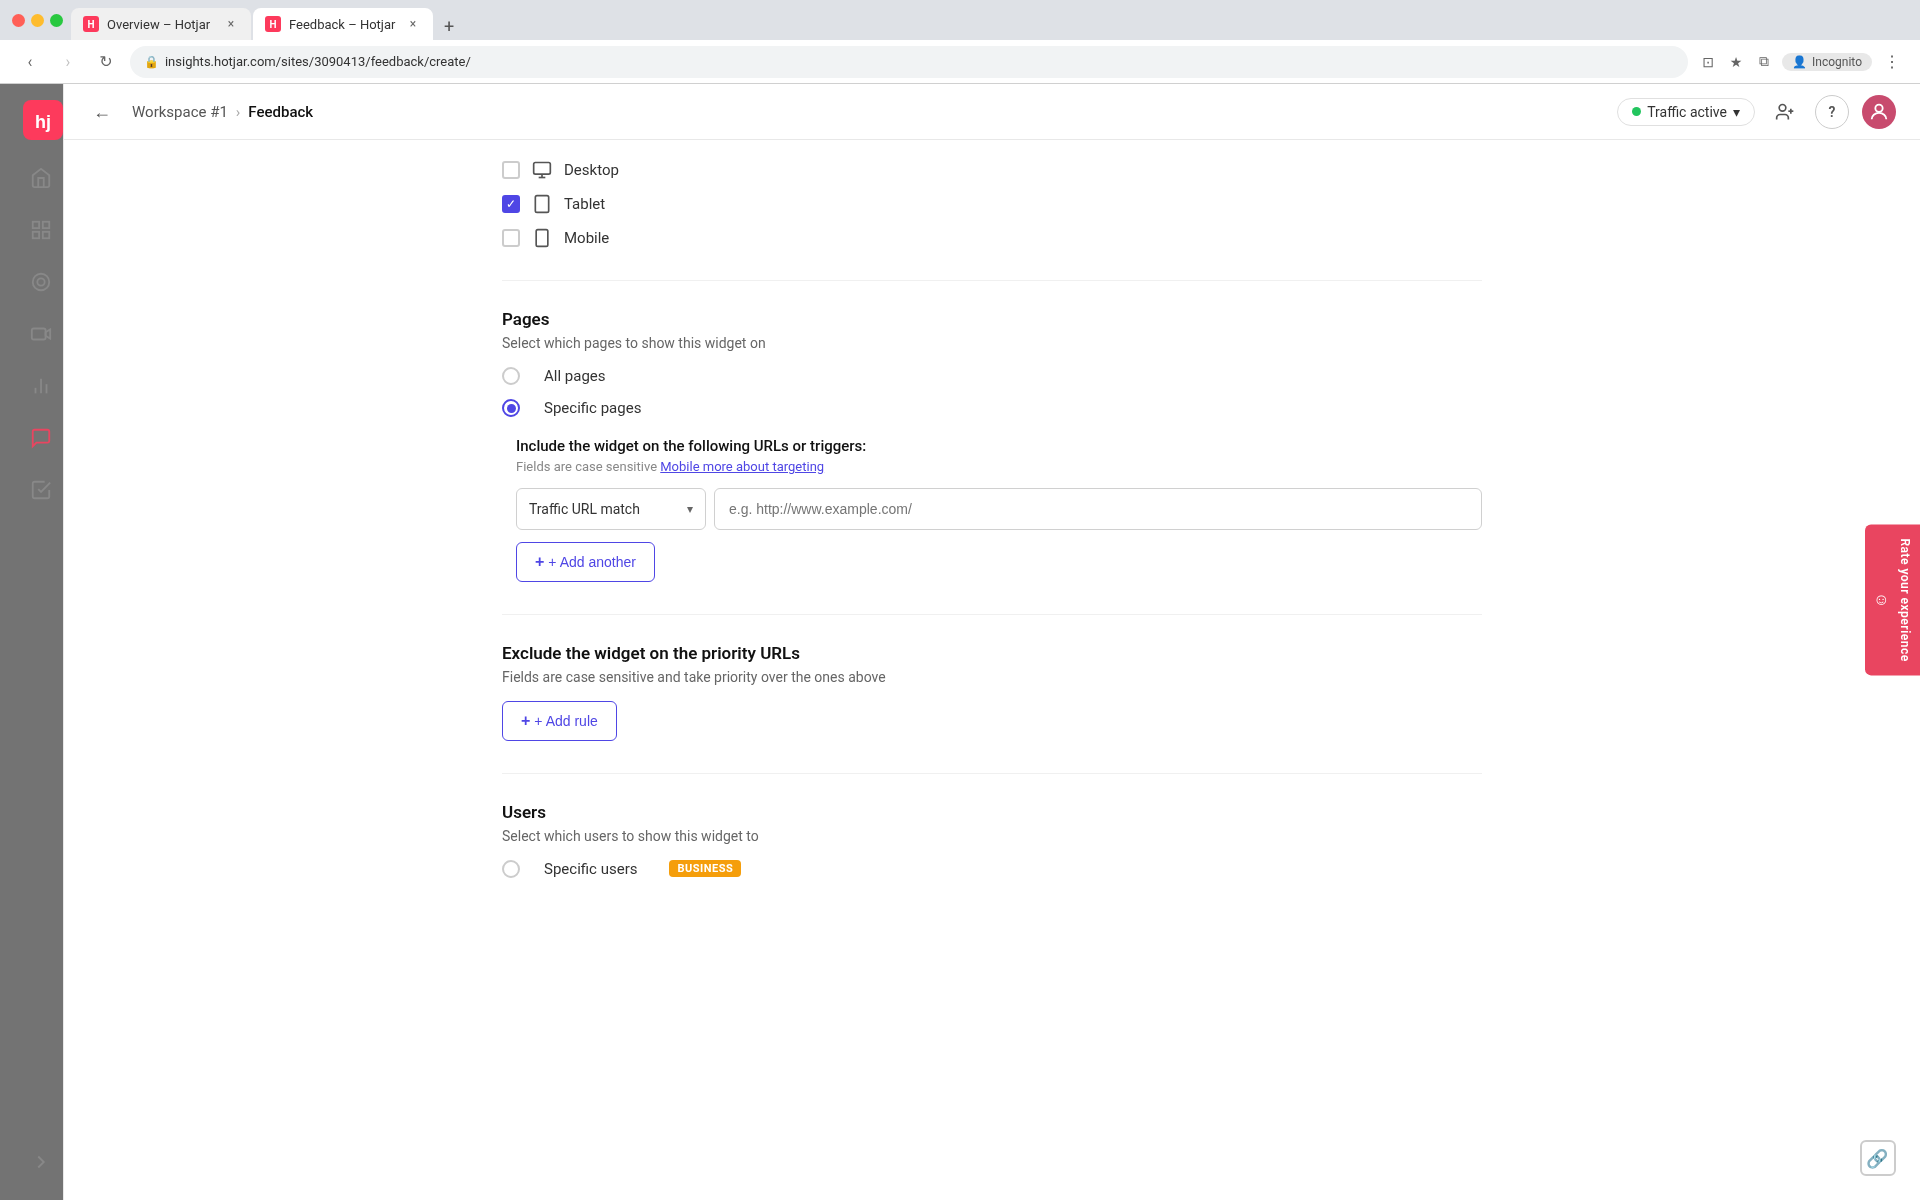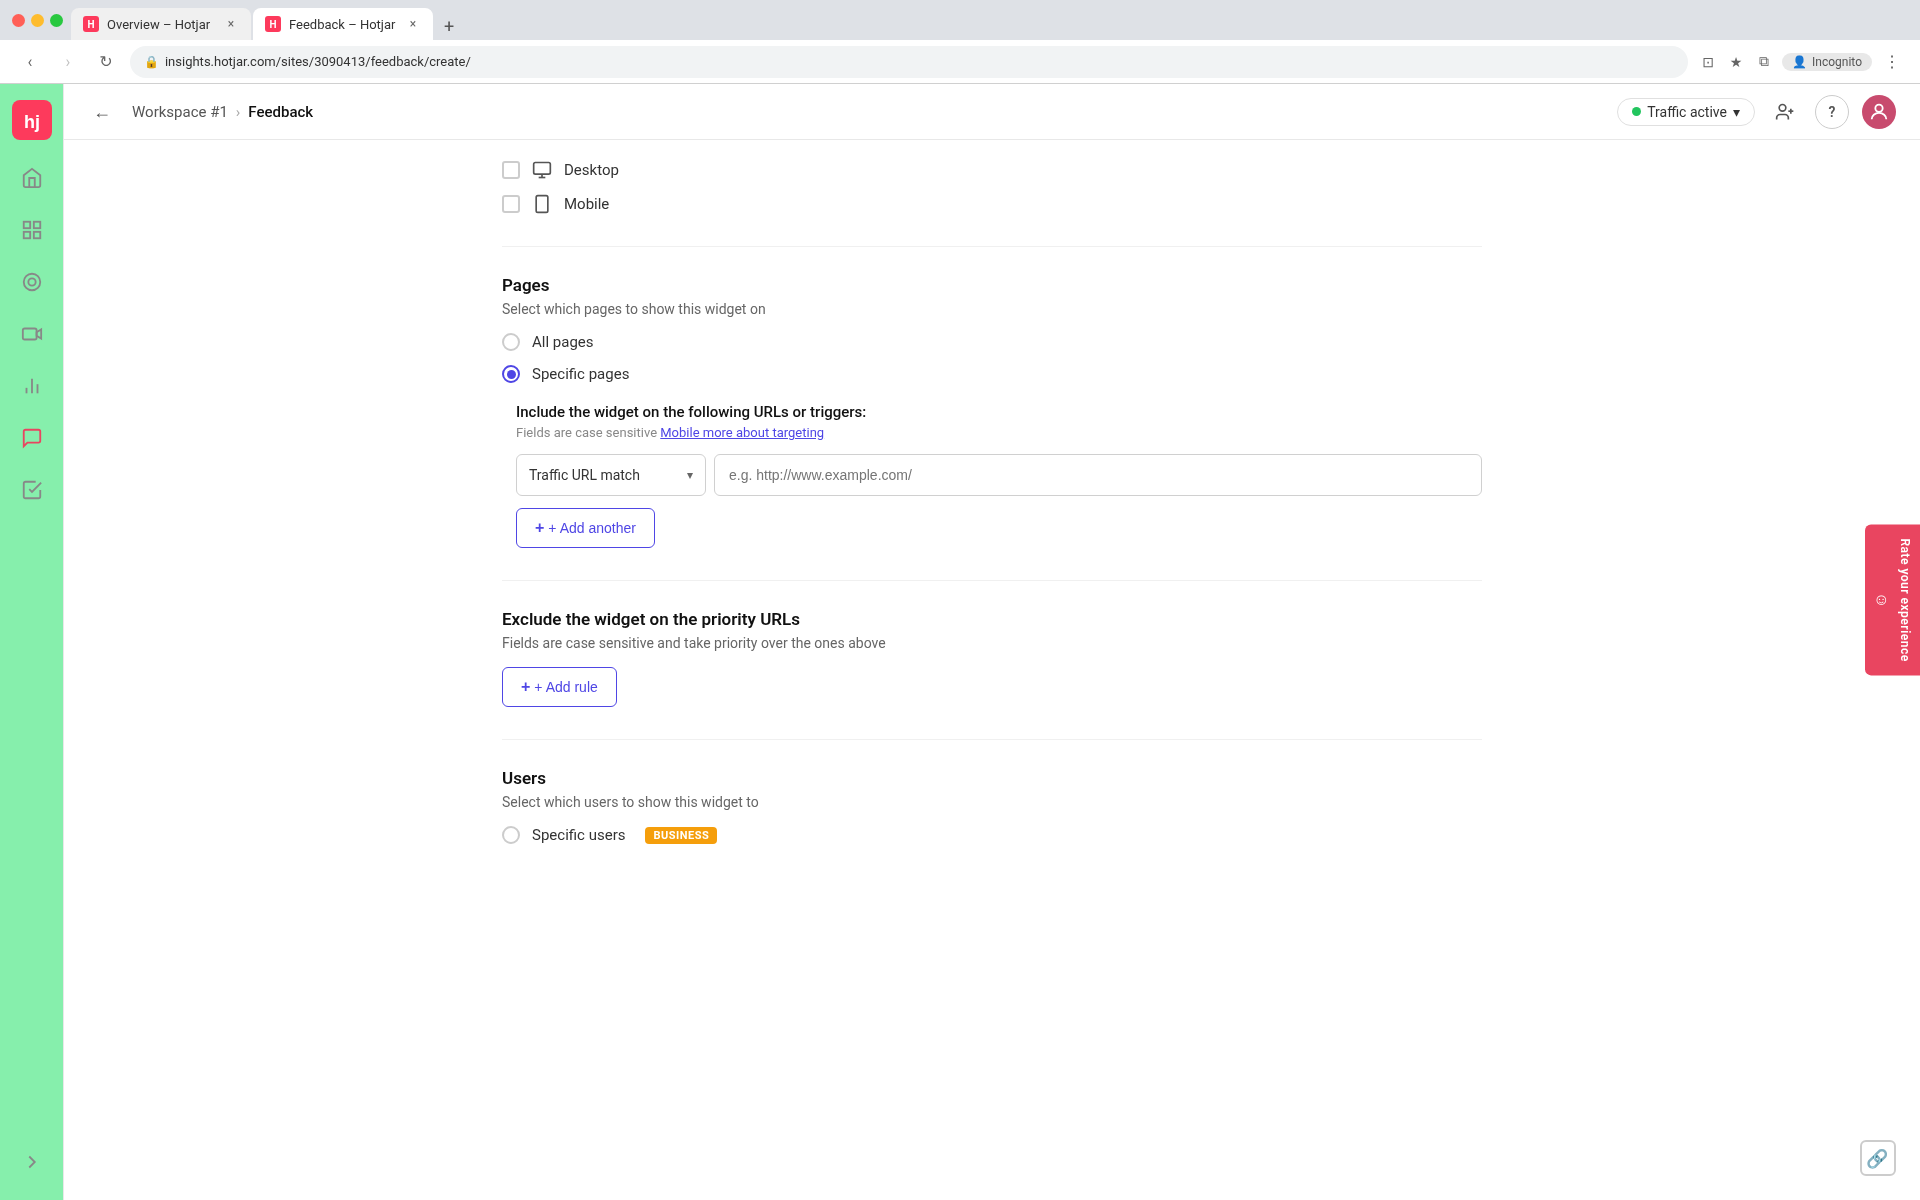--- a/index.html
+++ b/index.html
@@ -27,21 +27,21 @@
     .address-input { flex: 1; background: #f1f3f4; border-radius: 20px; height: 32px; display: flex; align-items: center; padding: 0 14px; font-size: 13px; color: #333; }
     .address-icons { display: flex; gap: 8px; align-items: center; color: #666; }
     .addr-icon { width: 20px; height: 20px; display: flex; align-items: center; justify-content: center; font-size: 14px; cursor: pointer; }
     .incognito-label { background: #e8e8e8; border-radius: 12px; padding: 2px 10px; font-size: 12px; color: #555; display: flex; align-items: center; gap: 5px; }
     .more-btn { width: 24px; height: 24px; display: flex; align-items: center; justify-content: center; cursor: pointer; font-size: 16px; color: #555; }
 
     
     .app-container { display: flex; height: calc(1200px - 84px); width: 1920px; background: #fff; }
 
     
-    .sidebar { width: 64px; background: #86efac; border-right: 1px solid #e8e8e8; display: flex; flex-direction: column; align-items: center; padding: 16px 0; gap: 8px; flex-shrink: 0; }
+    .sidebar { width: 64px; background: #737373; border-right: 1px solid #e8e8e8; display: flex; flex-direction: column; align-items: flex-end; padding: 16px 0; gap: 8px; flex-shrink: 0; }
     .sidebar-logo { width: 40px; height: 40px; margin-bottom: 8px; }
     .sidebar-item { width: 44px; height: 44px; display: flex; align-items: center; justify-content: center; border-radius: 8px; cursor: pointer; color: #666; font-size: 20px; }
     .sidebar-item.active { color: #e94560; }
     .sidebar-spacer { flex: 1; }
 
     
     .top-nav { height: 56px; border-bottom: 1px solid #e8e8e8; display: flex; align-items: center; padding: 0 24px; gap: 16px; background: #fff; }
     .back-btn { width: 28px; height: 28px; display: flex; align-items: center; justify-content: center; cursor: pointer; color: #555; font-size: 18px; }
     .breadcrumb { display: flex; align-items: center; gap: 8px; font-size: 15px; justify-content: center; }
     .breadcrumb-item { color: #555; }
@@ -63,21 +63,21 @@
     .section-subtitle { font-size: 14px; color: #666; margin-bottom: 16px; }
 
     
     .device-option { display: flex; align-items: center; gap: 12px; margin-bottom: 14px; cursor: pointer; }
     .device-checkbox { width: 18px; height: 18px; border: 2px solid #ccc; border-radius: 3px; display: flex; align-items: center; justify-content: center; flex-shrink: 0; }
     .device-checkbox.checked { background: #4f46e5; border-color: #4f46e5; }
     .device-checkbox.checked::after { content: '✓'; color: white; font-size: 12px; }
     .device-label { font-size: 15px; color: #333; }
 
     
-    .radio-option { display: flex; align-items: center; gap: 12px; margin-bottom: 14px; cursor: pointer; }
+    .radio-option { display: flex; align-items: flex-start; gap: 24px; margin-bottom: 14px; cursor: pointer; }
     .radio-btn { width: 18px; height: 18px; border: 2px solid #ccc; border-radius: 50%; display: flex; align-items: center; justify-content: center; flex-shrink: 0; }
     .radio-btn.selected { border-color: #4f46e5; }
     .radio-btn.selected::after { content: ''; width: 9px; height: 9px; background: #4f46e5; border-radius: 50%; }
     .radio-label { font-size: 15px; color: #333; }
 
     
     .include-title { font-size: 15px; font-weight: 500; color: #111; margin-bottom: 4px; }
     .include-subtitle { font-size: 13px; color: #888; margin-bottom: 14px; }
     .include-link { color: #4f46e5; text-decoration: underline; cursor: pointer; }
     .url-row { display: flex; gap: 8px; margin-bottom: 12px; align-items: center; }
@@ -261,20 +261,28 @@
           <div class="device-option">
             <div class="device-checkbox"></div>
             <svg width="20" height="20" viewBox="0 0 24 24" fill="none" stroke="#555" stroke-width="2">
                 <rect x="2" y="3" width="20" height="14" rx="2"></rect>
                 <line x1="8" y1="21" x2="16" y2="21"></line>
                 <line x1="12" y1="17" x2="12" y2="21"></line>
               </svg>
             <span class="device-label">Desktop</span>
           </div>
 
+          <div class="device-option">
+            <div class="device-checkbox checked"></div>
+            <svg width="20" height="20" viewBox="0 0 24 24" fill="none" stroke="#555" stroke-width="2">
+                <rect x="4" y="2" width="16" height="20" rx="2"></rect>
+                <line x1="12" y1="18" x2="12" y2="18"></line>
+              </svg>
+            <span class="device-label">Tablet</span>
+          </div>
 
           <div class="device-option">
             <div class="device-checkbox"></div>
             <svg width="20" height="20" viewBox="0 0 24 24" fill="none" stroke="#555" stroke-width="2">
                 <rect x="5" y="2" width="14" height="20" rx="2"></rect>
                 <line x1="12" y1="18" x2="12" y2="18"></line>
               </svg>
             <span class="device-label">Mobile</span>
           </div>
         </div>

